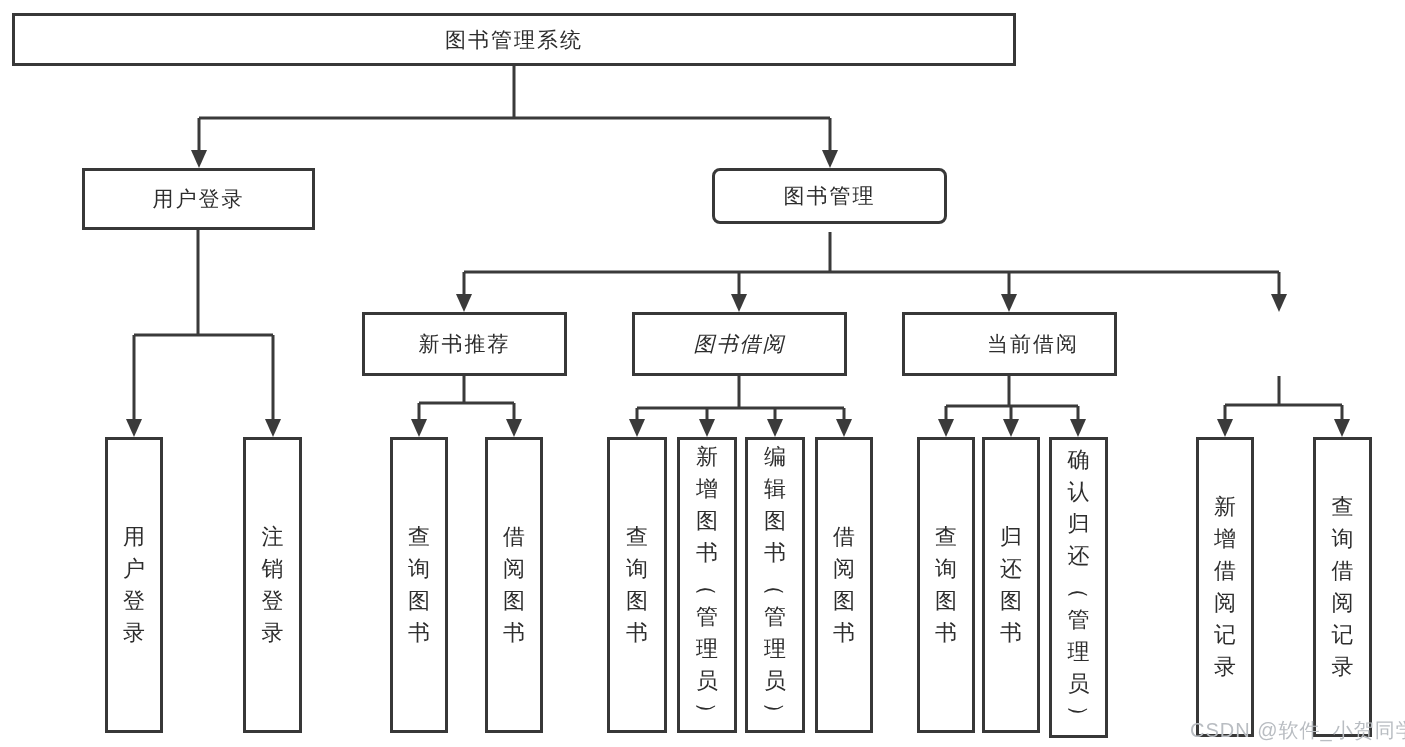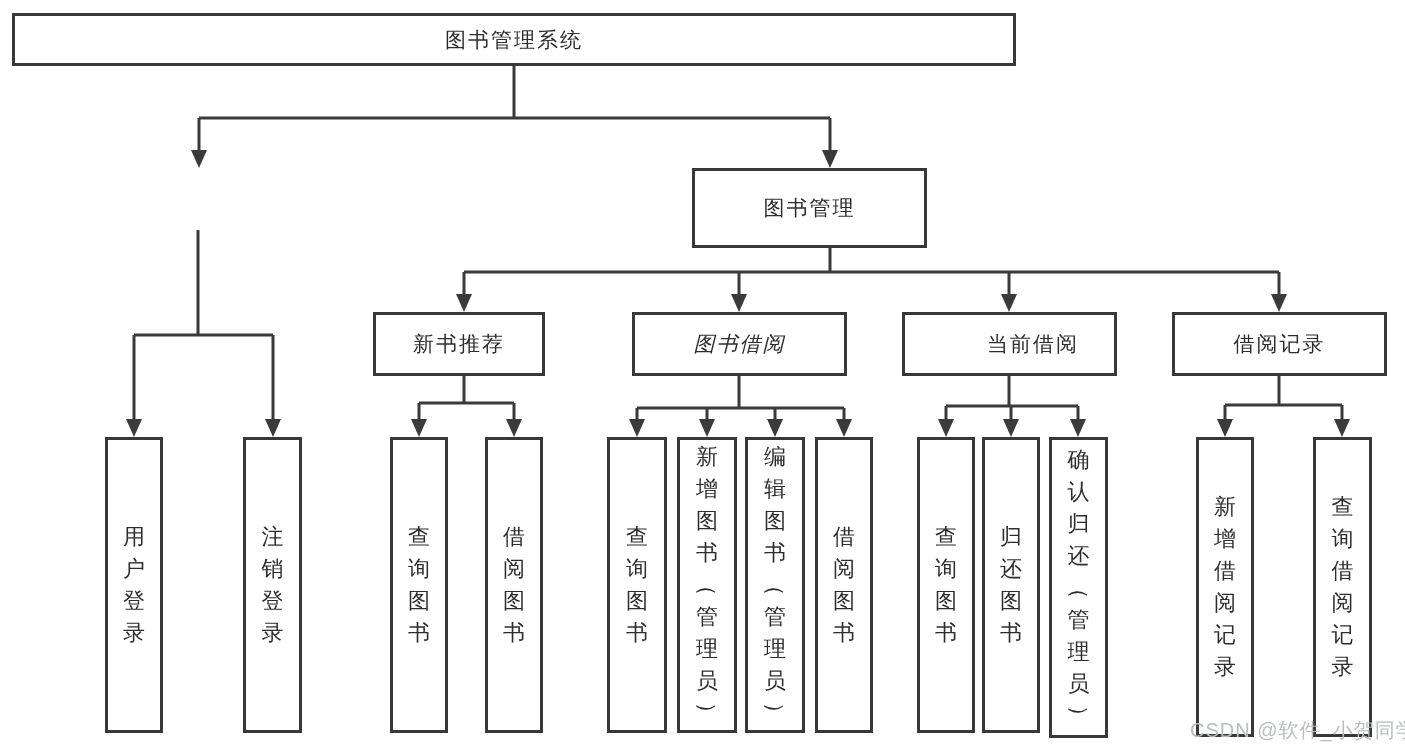--- a/index.html
+++ b/index.html
@@ -79,35 +79,35 @@
       <polygon points="1070,419 1086,419 1078,437"></polygon>
       <polygon points="1217,419 1233,419 1225,437"></polygon>
       <polygon points="1334,419 1350,419 1342,437"></polygon>
     </g>
   </svg>
 
   <div class="box hbox" style="left:12px;top:13px;width:1004px;height:53px;">
     <span>图书管理系统</span>
   </div>
 
-  <div class="box hbox" style="left:692px;top:168px;width:235px;height:80px;">
+  <div class="box hbox" style="left:82px;top:168px;width:233px;height:62px;">
+    <span>用户登录</span>
+  </div>
+  <div class="box hbox" style="left:712px;top:168px;width:235px;height:56px;border-radius:8px;">
     <span>图书管理</span>
   </div>
 
-  <div class="box hbox" style="left:362px;top:312px;width:172px;height:64px;margin-left:11px;">
+  <div class="box hbox" style="left:362px;top:312px;width:205px;height:64px;">
     <span>新书推荐</span>
   </div>
   <div class="box hbox" style="left:632px;top:312px;width:215px;height:64px;font-style:italic;">
     <span>图书借阅</span>
   </div>
   <div class="box hbox" style="left:902px;top:312px;width:215px;height:64px;padding-left:47px;">
     <span>当前借阅</span>
-  </div>
-  <div class="box hbox" style="left:1172px;top:312px;width:215px;height:64px;">
-    <span>借阅记录</span>
   </div>
 
   <div class="box vbox" style="left:105px;top:437px;width:58px;height:296px;">
     <span class="vlabel">
         <span>用</span>
         <span>户</span>
         <span>登</span>
         <span>录</span>
       </span>
   </div>

